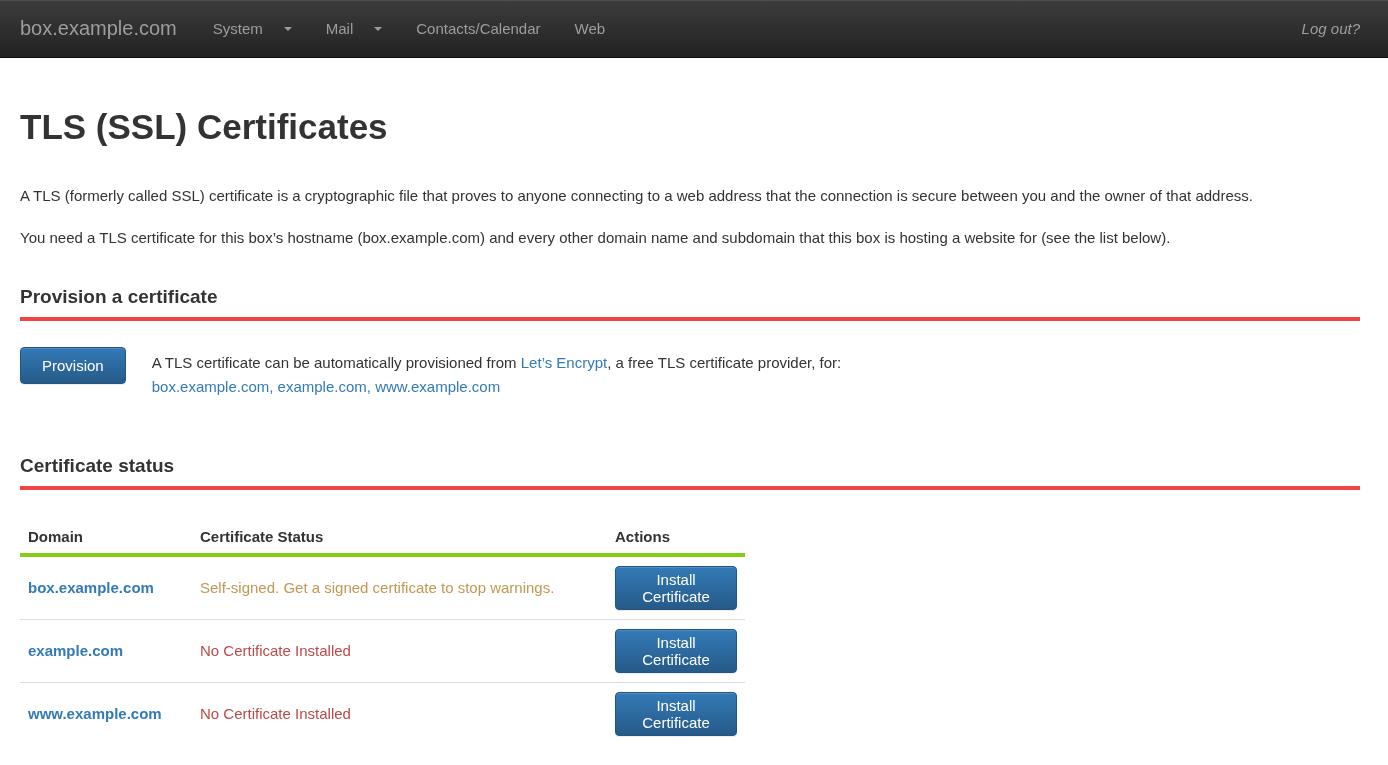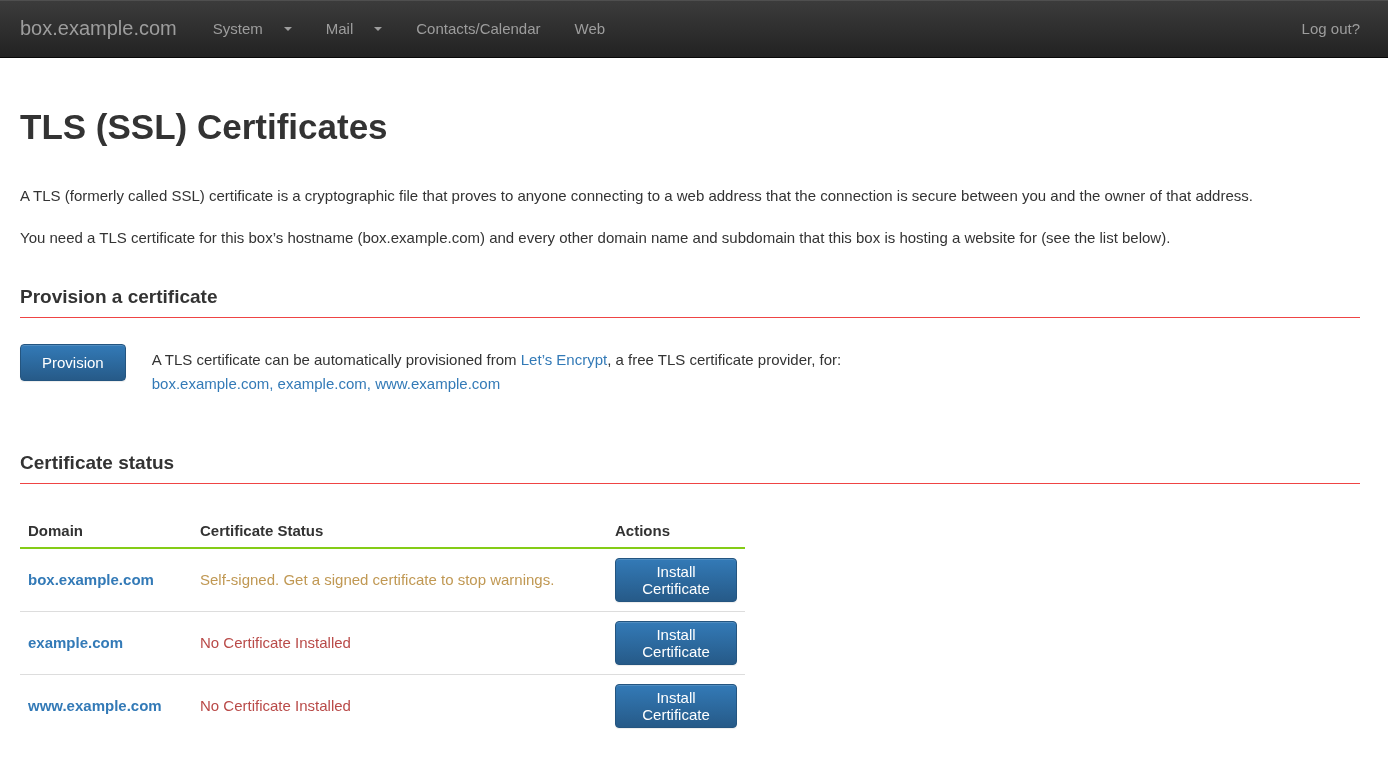--- a/index.html
+++ b/index.html
@@ -34,36 +34,36 @@
   .nav-link {
     color: var(--navbar-text); font-size: 15px; text-decoration: none;
     padding: 19px 17px; cursor: pointer; white-space: nowrap;
     display: inline-flex; align-items: center; gap: 15px;
   }
   .caret {
     display: inline-block; width: 0; height: 0; margin-left: 6px;
     border-top: 4px dashed var(--navbar-text);
     border-left: 4px solid transparent; border-right: 4px solid transparent;
   }
-  .nav-logout { margin-left: auto; }
+  .nav-logout { margin-left: auto; font-style: italic; }
   .nav-logout .nav-link { padding-right: 0; }
 
   
   .container { padding: 0 28px 0 20px; }
 
   h1.page-title {
     font-size: 35px; font-weight: bold; color: #333;
     margin: 50px 0 36px 0; line-height: 1.1;
   }
   p.body-text { margin: 0 0 17px 0; line-height: 25px; color: #333; }
 
   h3.section-heading {
     font-size: 19px; font-weight: bold; color: #333;
     margin: 36px 0 0 0; padding-bottom: 9px;
-    border-bottom: 1px solid #ef4444;
+    border-bottom: 4px solid #ef4444;
   }
   h3.section-gap { margin-top: 56px; }
 
   a.link, .link-colored { color: var(--link-blue); text-decoration: none; cursor: pointer; }
 
   
   .provision-row { display: flex; align-items: flex-start; margin-top: 26px; }
   .provision-text { margin-left: 26px; line-height: 24px; padding-top: 4px; }
 
   .status-paragraph { margin-top: 24px; line-height: 25px; }
@@ -76,21 +76,21 @@
     box-shadow: inset 0 1px 0 rgba(255,255,255,.15), 0 1px 1px rgba(0,0,0,.075);
     cursor: pointer; font-family: "Liberation Sans", sans-serif;
   }
   .btn-provision { font-size: 15px; padding: 9px 21px; }
   .btn-sm { font-size: 15px; padding: 4px 10px; }
 
   
   table.cert-table { border-collapse: collapse; margin-top: 30px; width: 725px; }
   .cert-table th {
     text-align: left; font-size: 15px; font-weight: bold; color: #333;
-    padding: 8px; border-bottom: 2px solid #84cc16;
+    padding: 8px; border-bottom: 4px solid #84cc16;
   }
   .cert-table td {
     padding: 9px 8px; border-top: 1px solid #ddd; vertical-align: middle;
   }
   .cert-table th.col-domain, .cert-table td.col-domain { width: 172px; }
   .cert-table th.col-status, .cert-table td.col-status { width: 415px; }
   .cert-table th.col-actions, .cert-table td.col-actions { width: 138px; }
   .domain-link { font-weight: bold; color: var(--link-blue); text-decoration: none; cursor: pointer; }
   .status-warning { color: var(--warning-text); }
   .status-danger { color: var(--danger-text); }

